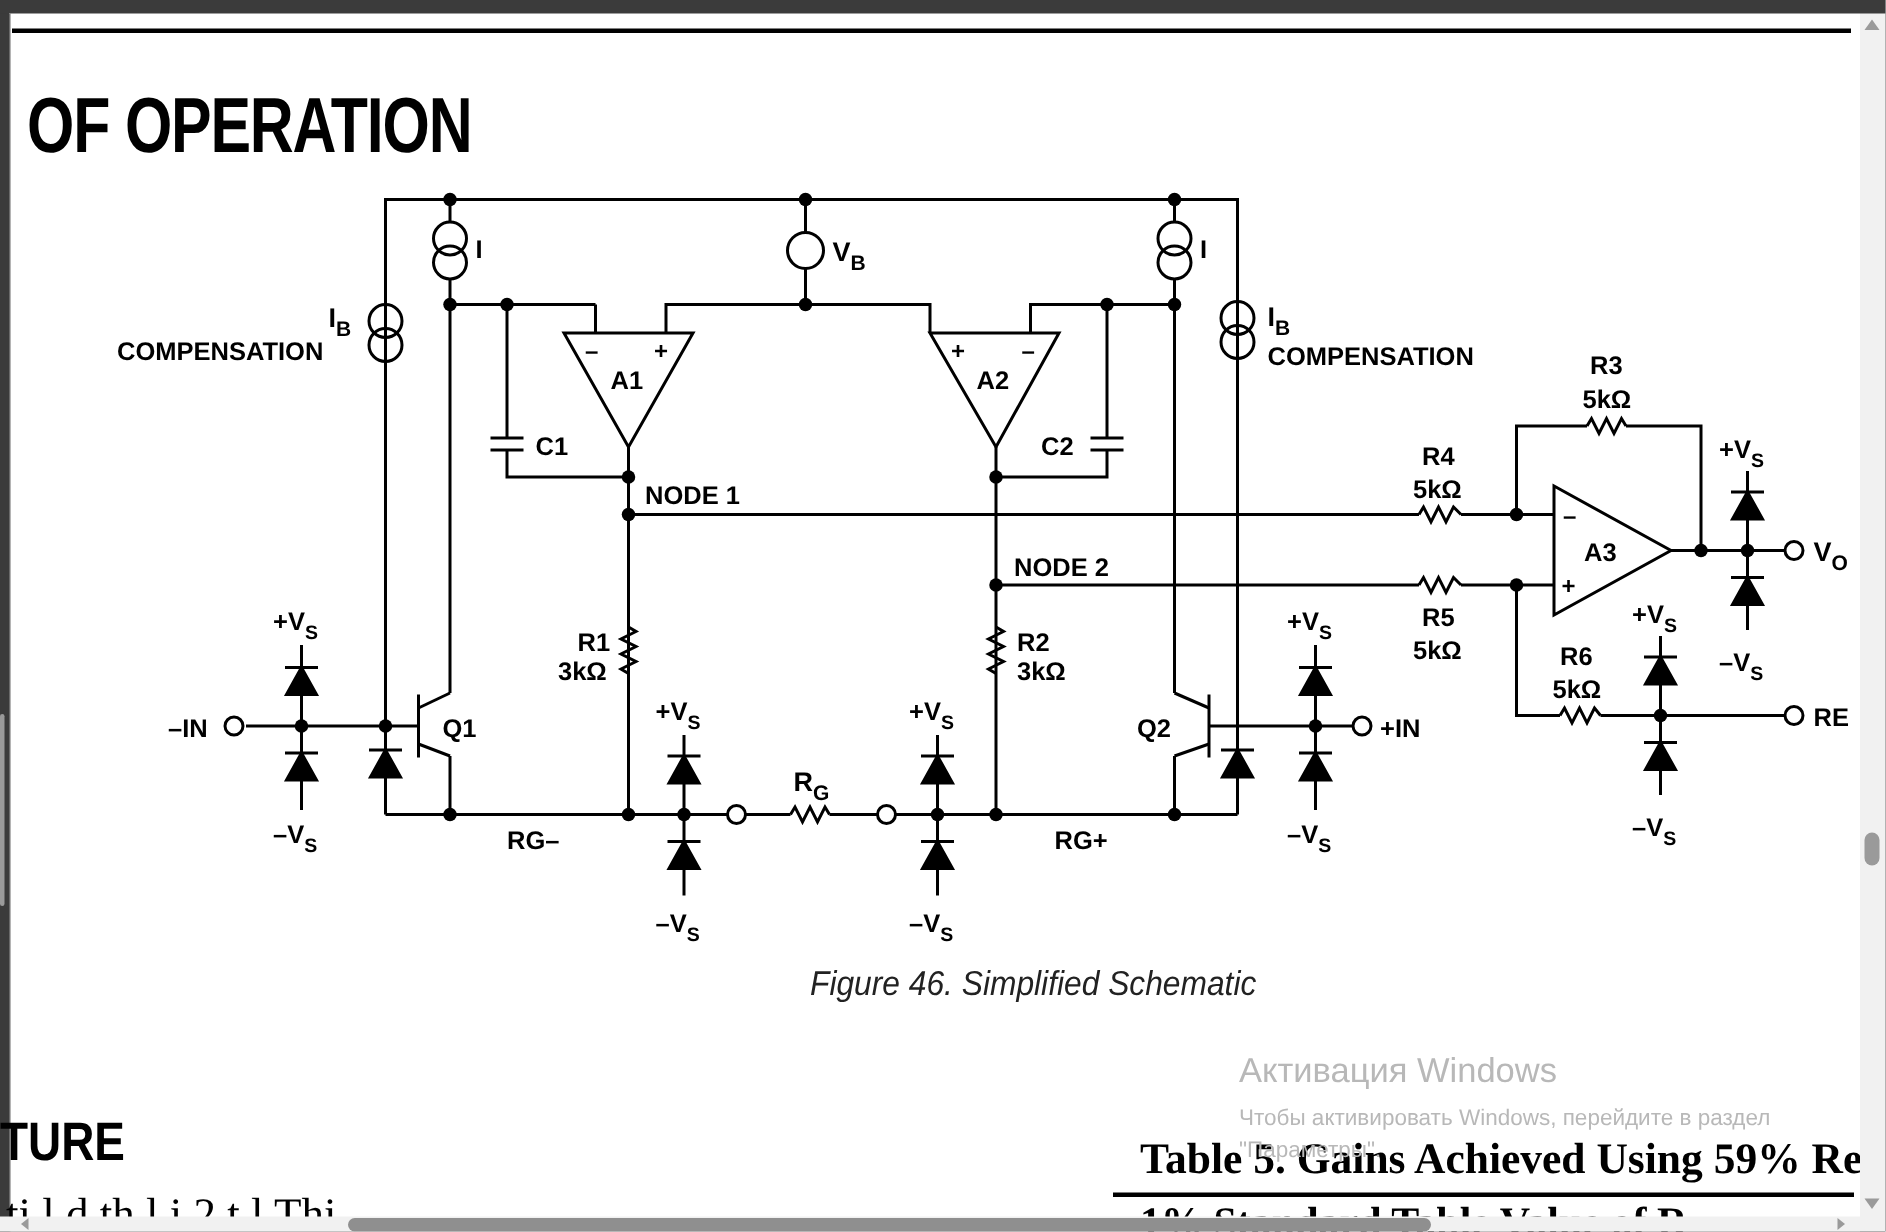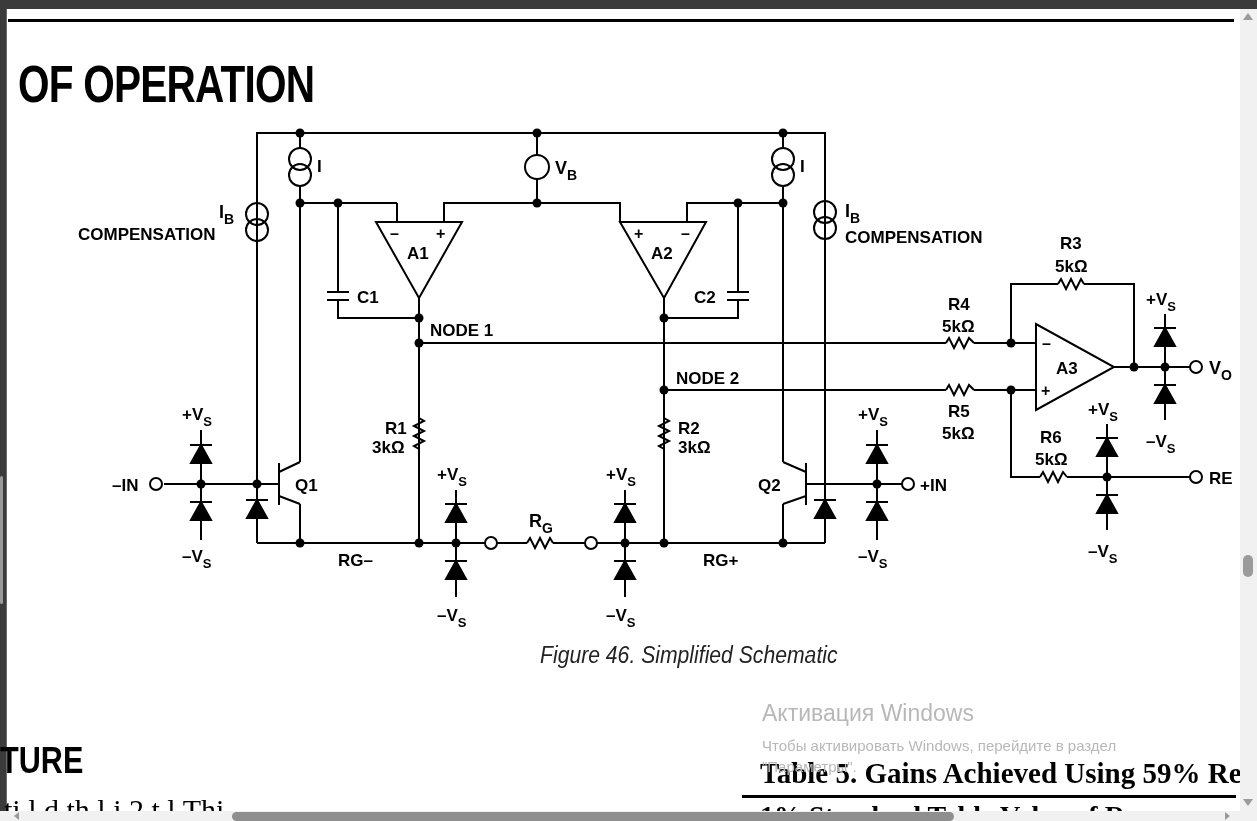--- a/index.html
+++ b/index.html
@@ -8,21 +8,21 @@
   .page { position:absolute; left:6px; top:9px; width:1234px; height:812px; background:#ffffff; overflow:hidden; }
   .left-edge { position:absolute; left:6px; top:9px; width:1px; height:812px; background:#6a6a6a; }
   .rule-top { position:absolute; left:8px; top:19px; width:1226px; height:3px; background:#000; }
   .heading { position:absolute; left:18px; top:54px; font-family:"Liberation Sans Narrow","Liberation Sans", sans-serif; font-weight:bold; font-size:52px; letter-spacing:-1px; transform:scaleX(0.78); transform-origin:left top; color:#000; }
   .heading2 { position:absolute; left:0px; top:740px; font-weight:bold; font-size:36px; transform:scaleX(0.85); transform-origin:left top; color:#000; }
   .bodytext { position:absolute; left:4px; top:793px; font-family:"Liberation Serif", serif; font-size:30px; color:#000; white-space:nowrap; }
   .caption { position:absolute; left:540px; top:642px; font-style:italic; font-size:23px; color:#222; transform:scaleX(0.92); transform-origin:left top; }
   .table-title { position:absolute; left:760px; top:757px; font-family:"Liberation Serif", serif; font-weight:bold; font-size:29px; color:#000; white-space:nowrap; }
   .table-rule { position:absolute; left:742px; top:795px; width:494px; height:3px; background:#000; }
   .table-sub { position:absolute; left:760px; top:800px; font-family:"Liberation Serif", serif; font-weight:bold; font-size:28px; color:#000; white-space:nowrap; }
-  .watermark { position:absolute; left:762px; top:700px; color:#b8b8b8; pointer-events:none; }
+  .watermark { position:absolute; left:826px; top:700px; color:#b8b8b8; pointer-events:none; }
   .watermark .wm1 { font-size:23px; }
   .watermark .wm2 { font-size:15px; margin-top:10px; white-space:nowrap; }
   .watermark .wm3 { font-size:15px; margin-top:4px; }
   .vscroll { position:absolute; left:1240px; top:9px; width:17px; height:812px; background:#f1f1f1; }
   .vscroll .thumb { position:absolute; left:3px; top:546px; width:10px; height:22px; background:#9a9a9a; border-radius:5px; }
   .vscroll .arrow-up { position:absolute; left:3px; top:4px; width:0; height:0; border-left:5px solid transparent; border-right:5px solid transparent; border-bottom:7px solid #9a9a9a; }
   .vscroll .arrow-down { position:absolute; left:3px; top:790px; width:0; height:0; border-left:5px solid transparent; border-right:5px solid transparent; border-top:7px solid #9a9a9a; }
   .hscroll { position:absolute; left:0; top:811px; width:1240px; height:10px; background:#f1f1f1; }
   .hscroll .thumb { position:absolute; left:232px; top:1px; width:722px; height:9px; background:#8f8f8f; border-radius:5px; }
   .hscroll .arrow-left { position:absolute; left:14px; top:1px; width:0; height:0; border-top:4px solid transparent; border-bottom:4px solid transparent; border-right:5px solid #9a9a9a; }

